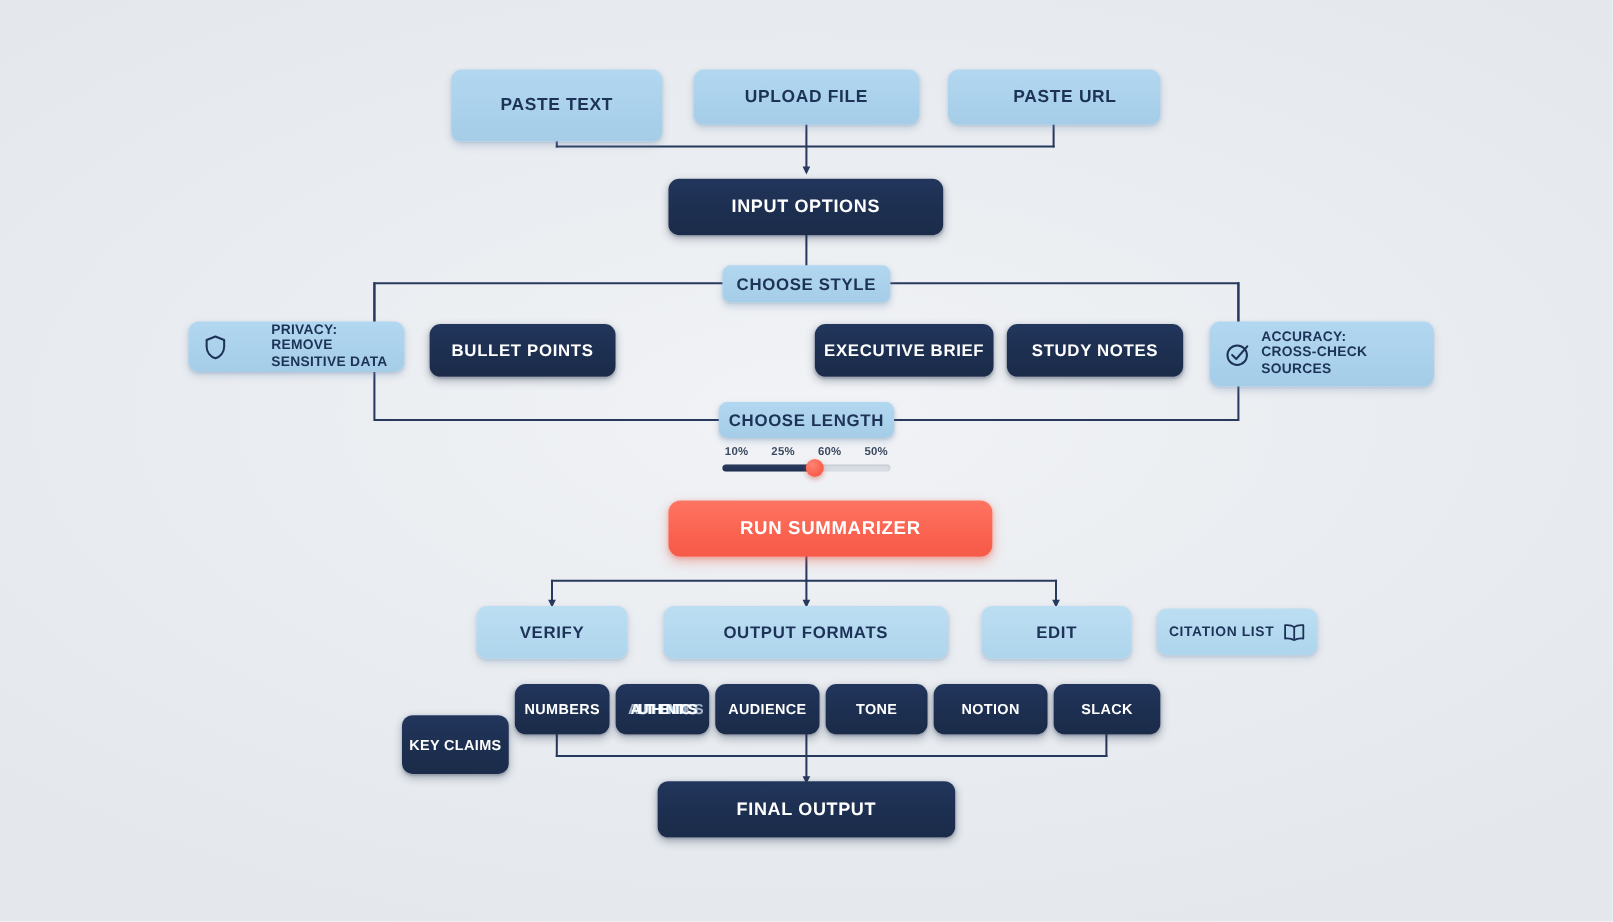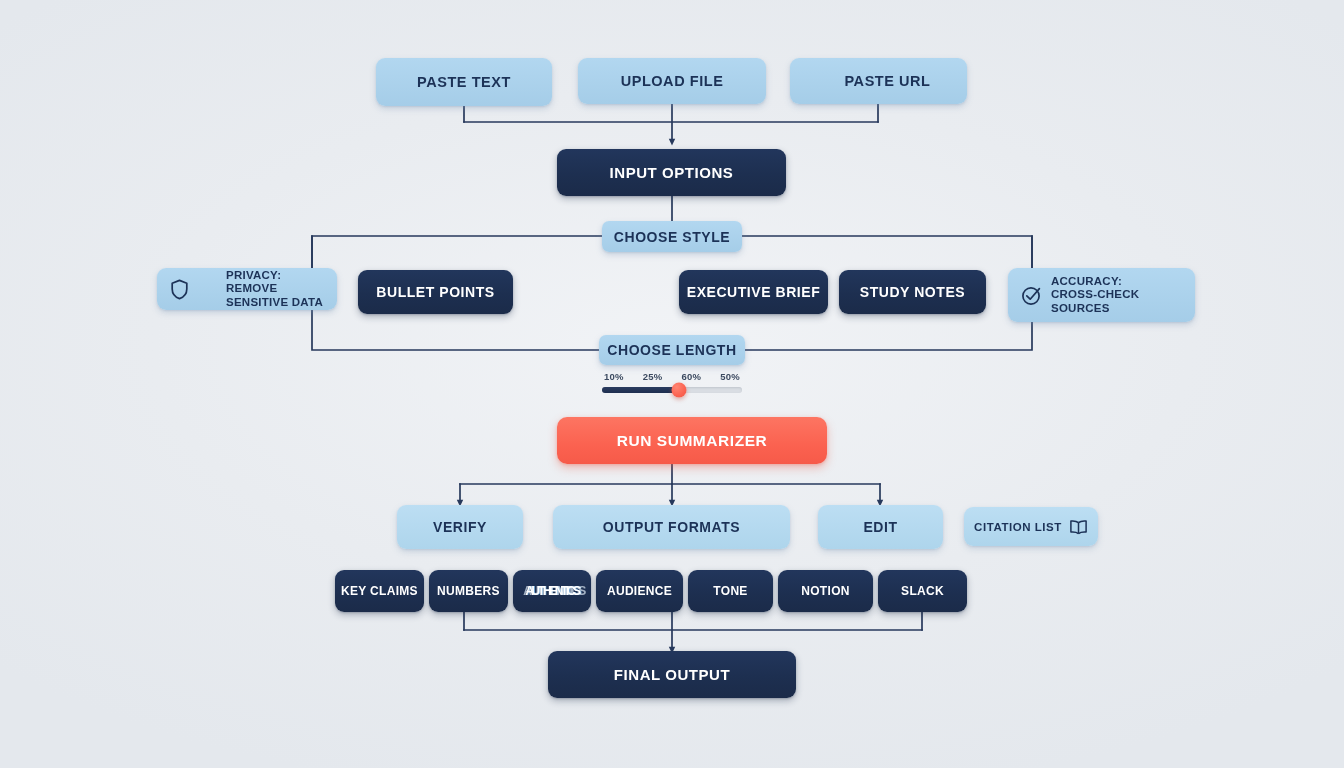--- a/index.html
+++ b/index.html
@@ -161,21 +161,21 @@
       <path d="M672,484 L672,503" marker-end="url(#arrow)"></path>
       <path d="M880,484 L880,503" marker-end="url(#arrow)"></path>
 
       <path d="M464,612 L464,630"></path>
       <path d="M922,612 L922,630"></path>
       <path d="M464,630 L922,630"></path>
       <path d="M672,612 L672,650" marker-end="url(#arrow)"></path>
     </g>
   </svg>
 
-  <div class="node lite t-input" style="left:376px; top:58px; width:176px; height:48px;">
+  <div class="node lite t-input" style="left:376px; top:58px; width:176px; height:60px;">
     <span>PASTE TEXT</span>
   </div>
   <div class="node lite t-input" style="left:578px; top:58px; width:188px; height:46px;">
     <span>UPLOAD FILE</span>
   </div>
   <div class="node lite t-input" style="left:790px; top:58px; width:177px; height:46px;padding-left:18px;">
     <span>PASTE URL</span>
   </div>
 
   <div class="node dark t-header" style="left:557px; top:149px; width:229px; height:47px;">
@@ -258,21 +258,21 @@
       <span class="ico">
         <svg width="19" height="16" viewBox="0 0 19 16" fill="none" stroke="#1c3257" stroke-width="1.5" stroke-linejoin="round">
           <path d="M9.5 3.6 C7.7 2.1 5.2 1.7 1.9 2.0 V13.1 C5.2 12.8 7.7 13.2 9.5 14.6"></path>
           <path d="M9.5 3.6 C11.3 2.1 13.8 1.7 17.1 2.0 V13.1 C13.8 12.8 11.3 13.2 9.5 14.6"></path>
           <path d="M9.5 3.6 V14.6"></path>
         </svg>
       </span>
     </span>
   </div>
 
-  <div class="node dark t-chip" style="left:335px; top:570px; width:89px; height:42px;">
+  <div class="node dark t-chip" style="left:335px; top:596px; width:89px; height:49px;">
     <span>KEY CLAIMS</span>
   </div>
   <div class="node dark t-chip" style="left:429px; top:570px; width:79px; height:42px;">
     <span>NUMBERS</span>
   </div>
   <div class="node dark t-chip" style="left:513px; top:570px; width:78px; height:42px; position:absolute;">
     <span id="glitch-chip" style="position:relative; display:inline-block;"><span style="position: absolute; left: -2px; top: 0px; color: rgb(217, 228, 239); mix-blend-mode: screen; letter-spacing: -1.6px; opacity: 0.7;">AUTHENTICS</span><span style="position: absolute; left: 1px; top: 0px; color: rgb(111, 168, 220); mix-blend-mode: screen; letter-spacing: -2.4px; opacity: 0.85;">AUTHENTICS</span><span style="position: relative; letter-spacing: -2.4px;">AUTHENTICS</span></span>
   </div>
   <div class="node dark t-chip" style="left:596px; top:570px; width:87px; height:42px;">
     <span>AUDIENCE</span>

